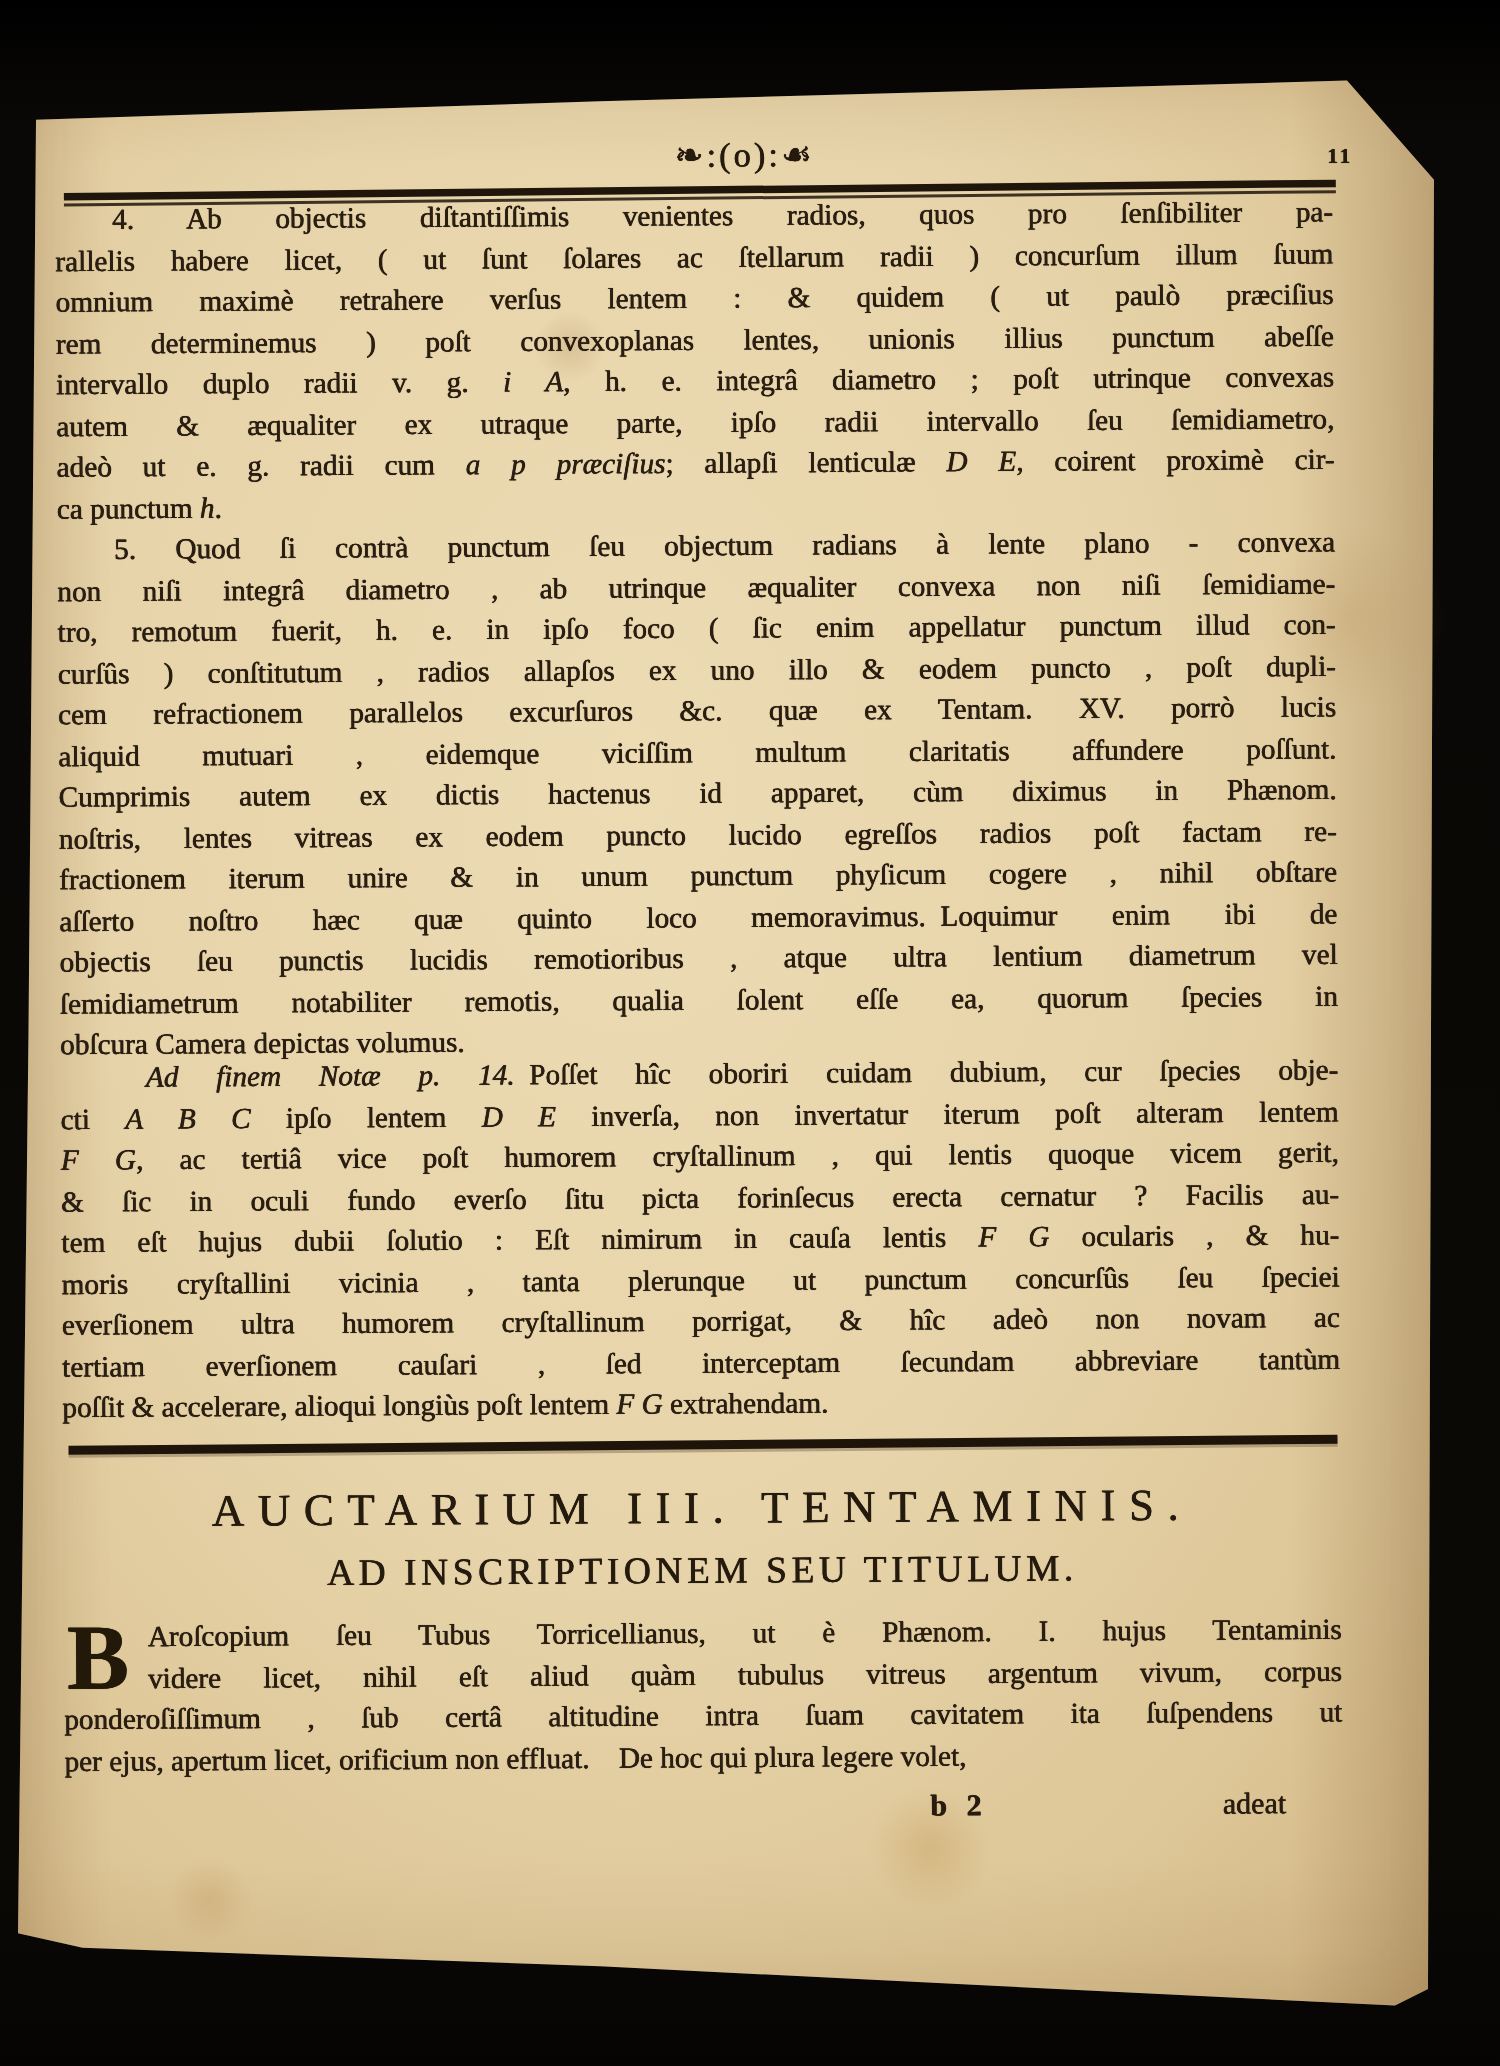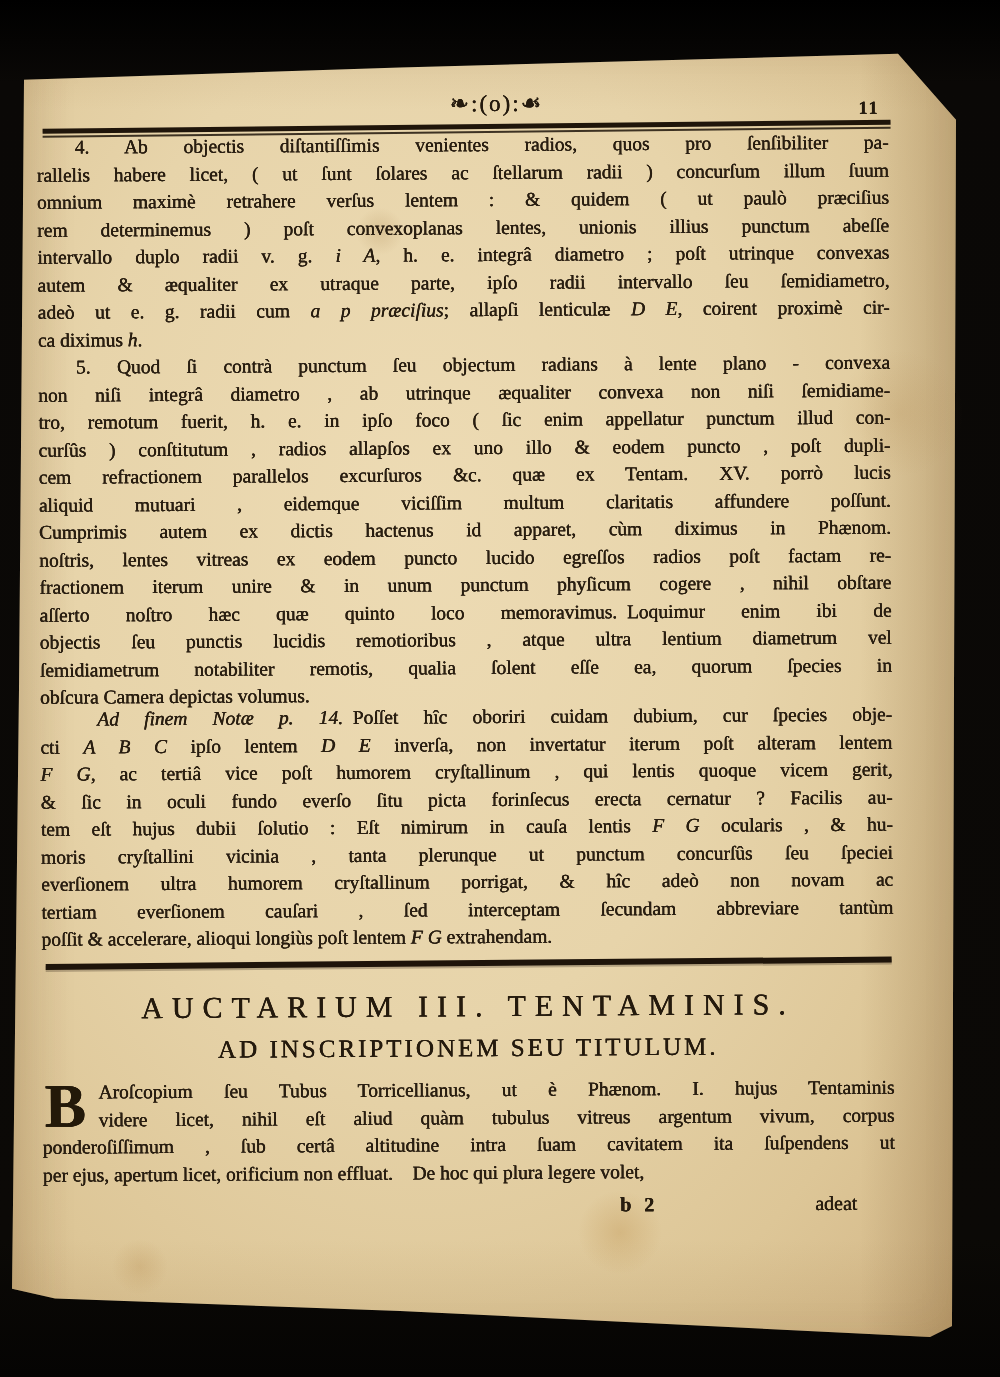--- a/index.html
+++ b/index.html
@@ -28,22 +28,22 @@
       radial-gradient(circle 40px at 14% 92%, rgba(176,130,66,.22), rgba(176,130,66,0) 70%),
       radial-gradient(circle 90px at 90% 30%, rgba(170,128,70,.18), rgba(170,128,70,0) 70%),
       radial-gradient(circle 34px at 38% 16.8%, rgba(150,108,52,.20), rgba(150,108,52,0) 70%);
   }
   #content{position:absolute;inset:0;transform:rotate(-0.35deg);color:#281d10;}
   .thick{text-shadow:0 0 .5px #2a1f12, .3px 0 0 #2a1f12;}
 
   
   #ornament{position:absolute;top:90px;left:0;width:1000px;text-align:center;
     font-size:23px;letter-spacing:2px;color:#241a0e;}
-  #pagenum{position:absolute;top:100px;left:862px;width:70px;
-    font-size:18px;font-weight:bold;letter-spacing:2px;color:#241a0e;}
+  #pagenum{position:absolute;top:100px;left:862px;width:70px;text-align:center;
+    font-size:14px;font-weight:bold;letter-spacing:2px;color:#241a0e;}
   .header-rule{position:absolute;left:46px;width:848px;background:#1f150a;}
   #hrule-a{top:124px;height:4.5px;transform:rotate(-.25deg);}
   #hrule-b{top:131px;height:1.6px;transform:rotate(-.25deg);opacity:.85;}
 
   
   .para{position:absolute;left:40px;width:852px;font-size:19.5px;line-height:27.5px;
     color:#291e11;}
   .line{text-align:justify;text-align-last:justify;white-space:normal;}
   .line.pl{text-align-last:left;}
   .line em{font-style:italic;}
@@ -88,21 +88,21 @@
   <div id="hrule-b" class="header-rule"></div>
 
   <div id="para-4" class="para thick">
       <div class="line" style="text-indent: 38px;"><span>4. Ab objectis diſtantiſſimis venientes radios, quos pro ſenſibiliter pa-</span></div>
       <div class="line"><span>rallelis habere licet, ( ut ſunt ſolares ac ſtellarum radii ) concurſum illum ſuum</span></div>
       <div class="line"><span>omnium maximè retrahere verſus lentem : &amp; quidem ( ut paulò præciſius</span></div>
       <div class="line"><span>rem determinemus ) poſt convexoplanas lentes, unionis illius punctum abeſſe</span></div>
       <div class="line"><span>intervallo duplo radii v. g. </span><em>i A</em><span>, h. e. integrâ diametro ; poſt utrinque convexas</span></div>
       <div class="line"><span>autem &amp; æqualiter ex utraque parte, ipſo radii intervallo ſeu ſemidiametro,</span></div>
       <div class="line"><span>adeò ut e. g. radii cum </span><em>a p præciſius</em><span>; allapſi lenticulæ </span><em>D E</em><span>, coirent proximè cir-</span></div>
-      <div class="line pl"><span>ca diximus </span><em>h</em><span>.</span></div>
+      <div class="line pl"><span>ca punctum </span><em>h</em><span>.</span></div>
     </div>
   <div id="para-5" class="para thick">
       <div class="line" style="text-indent: 38px;"><span>5. Quod ſi contrà punctum ſeu objectum radians à lente plano - convexa</span></div>
       <div class="line"><span>non niſi integrâ diametro , ab utrinque æqualiter convexa non niſi ſemidiame-</span></div>
       <div class="line"><span>tro, remotum fuerit, h. e. in ipſo foco ( ſic enim appellatur punctum illud con-</span></div>
       <div class="line"><span>curſûs ) conſtitutum , radios allapſos ex uno illo &amp; eodem puncto , poſt dupli-</span></div>
       <div class="line"><span>cem refractionem parallelos excurſuros &amp;c. quæ ex Tentam. XV. porrò lucis</span></div>
       <div class="line"><span>aliquid mutuari , eidemque viciſſim multum claritatis affundere poſſunt.</span></div>
       <div class="line"><span>Cumprimis autem ex dictis hactenus id apparet, cùm diximus in Phænom.</span></div>
       <div class="line"><span>noſtris, lentes vitreas ex eodem puncto lucido egreſſos radios poſt factam re-</span></div>

